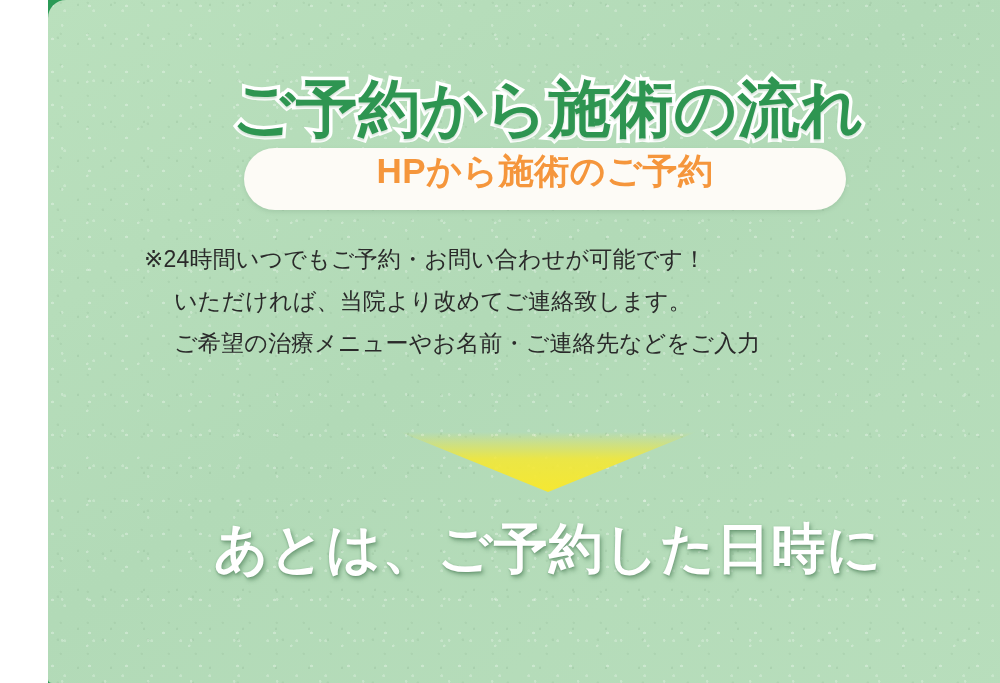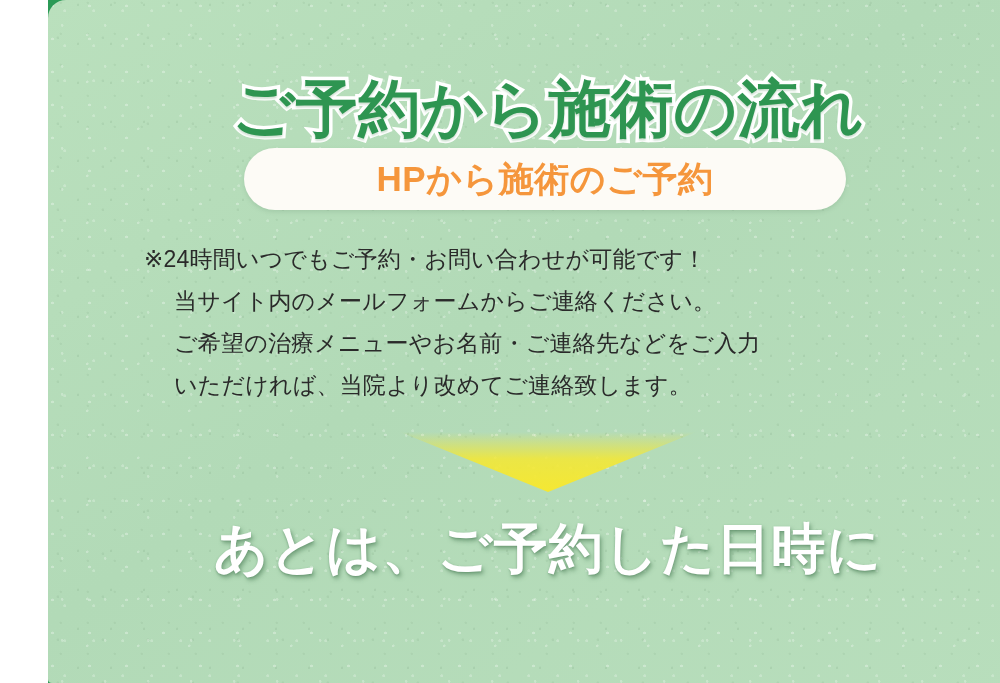--- a/index.html
+++ b/index.html
@@ -66,21 +66,21 @@
   .pill {
     position: absolute;
     top: 148px;
     left: 196px;
     width: 602px;
     height: 62px;
     border-radius: 31px;
     background: #fdfbf6;
     box-shadow: 0 2px 4px rgba(110,150,118,0.25);
     display: flex;
-    align-items: center;
+    align-items: flex-start;
     justify-content: center;
   }
   .pill-label {
     font-size: 35px;
     font-weight: bold;
     color: #f5963c;
     letter-spacing: 0.5px;
     white-space: nowrap;
   }
 
@@ -144,23 +144,22 @@
   <div class="panel">
 
     <h1 class="heading">ご予約から施術の流れ</h1>
 
     <div class="pill">
       <span class="pill-label">HPから施術のご予約</span>
     </div>
 
     <div class="body-copy">
       <div class="line">※24時間いつでもご予約・お問い合わせが可能です！</div>
-      <div class="line indented">当サイト内のメールフォームからご連絡ください。</div>
+      <div class="line indented">いただければ、当院より改めてご連絡致します。</div>
       <div class="line indented">ご希望の治療メニューやお名前・ご連絡先などをご入力</div>
-      <div class="line indented">いただければ、当院より改めてご連絡致します。</div>
     </div>
 
     <div class="arrow-wrap">
       <svg class="arrow" viewBox="0 0 296 60" preserveAspectRatio="none">
         <defs>
           <linearGradient id="arrowFade" x1="0" y1="0" x2="0" y2="1">
             <stop offset="0%" stop-color="#f5e832" stop-opacity="0"></stop>
             <stop offset="45%" stop-color="#f5e832" stop-opacity="0.85"></stop>
             <stop offset="100%" stop-color="#f5e832" stop-opacity="1"></stop>
           </linearGradient>

